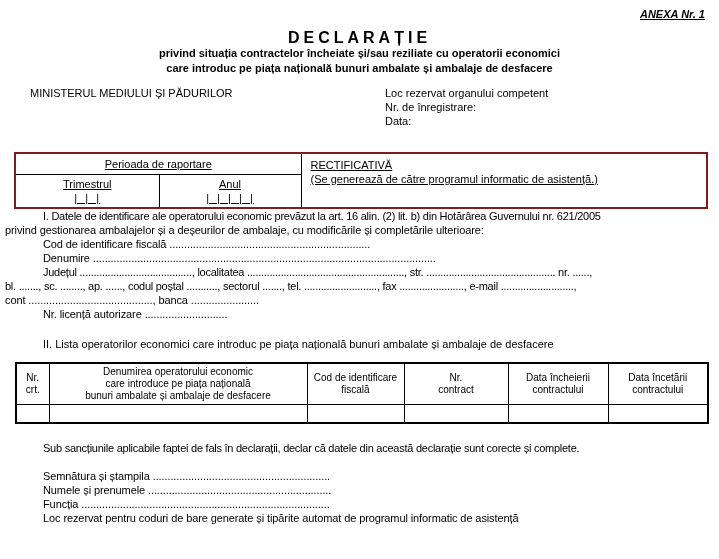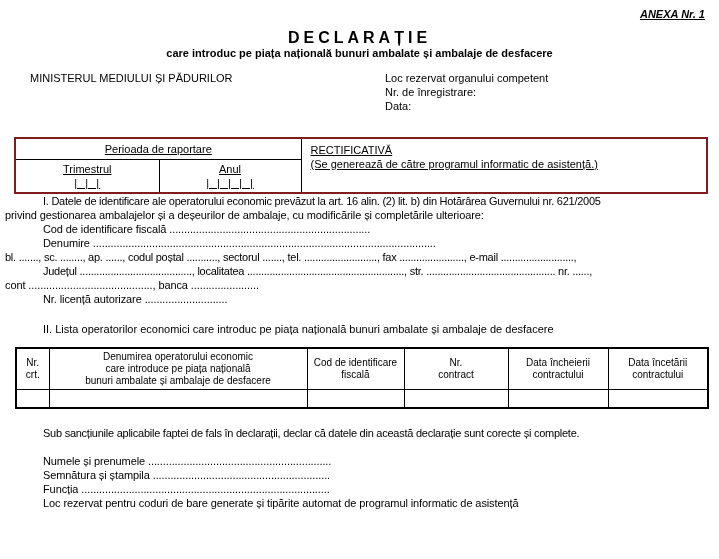--- a/index.html
+++ b/index.html
@@ -49,20 +49,21 @@
 </style>
 </head>
 <body>
 
 <div class="page">
 
   <div class="annex">ANEXA Nr. 1</div>
 
   <div class="title-block">
     <div class="main-title">DECLARAȚIE</div>
+    <div class="subtitle">privind situația contractelor încheiate și/sau reziliate cu operatorii economici</div>
     <div class="subtitle">care introduc pe piața națională bunuri ambalate și ambalaje de desfacere</div>
   </div>
 
   <div class="header-cols">
     <div class="ministry">
       <div>MINISTERUL MEDIULUI ȘI PĂDURILOR</div>
     </div>
     <div class="reserved">
       <div>Loc rezervat organului competent</div>
       <div>Nr. de înregistrare:</div>
@@ -95,22 +96,22 @@
       </td>
     </tr>
   </tbody>
     </table>
 
   <div class="section1">
     <div class="line indent tight">I. Datele de identificare ale operatorului economic prevăzut la art. 16 alin. (2) lit. b) din Hotărârea Guvernului nr. 621/2005</div>
     <div class="line flush">privind gestionarea ambalajelor și a deșeurilor de ambalaje, cu modificările și completările ulterioare:</div>
     <div class="line indent">Cod de identificare fiscală ....................................................................</div>
     <div class="line indent">Denumire ....................................................................................................................</div>
+    <div class="line indent tight">Județul ........................................, localitatea ........................................................, str. .............................................. nr. ......,</div>
     <div class="line flush tight">bl. ......., sc. ........, ap. ......, codul poștal ..........., sectorul ......., tel. .........................., fax ......................., e-mail ..........................,</div>
-    <div class="line indent tight">Județul ........................................, localitatea ........................................................, str. .............................................. nr. ......,</div>
     <div class="line flush">cont .........................................., banca .......................</div>
     <div class="line indent">Nr. licență autorizare ............................</div>
   </div>
 
   <div class="sec2-title">II. Lista operatorilor economici care introduc pe piața națională bunuri ambalate și ambalaje de desfacere</div>
 
   <table class="op-table">
     <colgroup>
       <col style="width:33px">
         <col style="width:258px">
@@ -142,19 +143,19 @@
       <td></td>
       <td></td>
       <td></td>
     </tr>
   </tbody>
     </table>
 
   <div class="footer">
     <div class="line indent tight">Sub sancțiunile aplicabile faptei de fals în declarații, declar că datele din această declarație sunt corecte și complete.</div>
     <div class="gap"></div>
+    <div class="line indent">Semnătura și ștampila ............................................................</div>
     <div class="line indent">Numele și prenumele ..............................................................</div>
-    <div class="line indent">Semnătura și ștampila ............................................................</div>
     <div class="line indent">Funcția ....................................................................................</div>
     <div class="line indent">Loc rezervat pentru coduri de bare generate și tipărite automat de programul informatic de asistență</div>
   </div>
 
 </div>
 
 </body></html>

